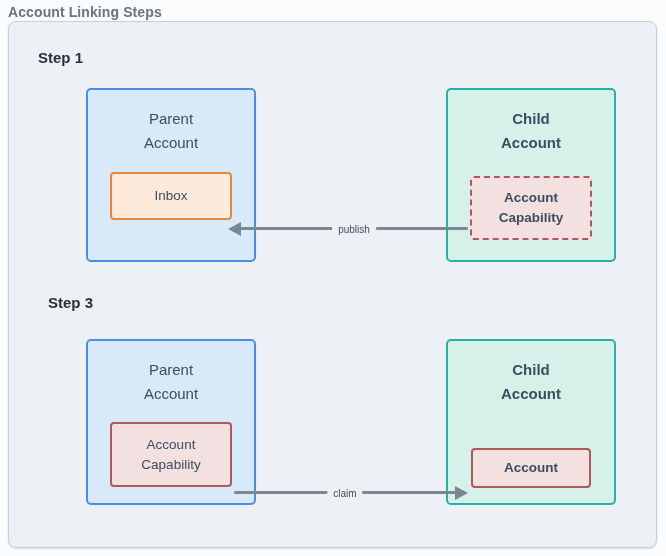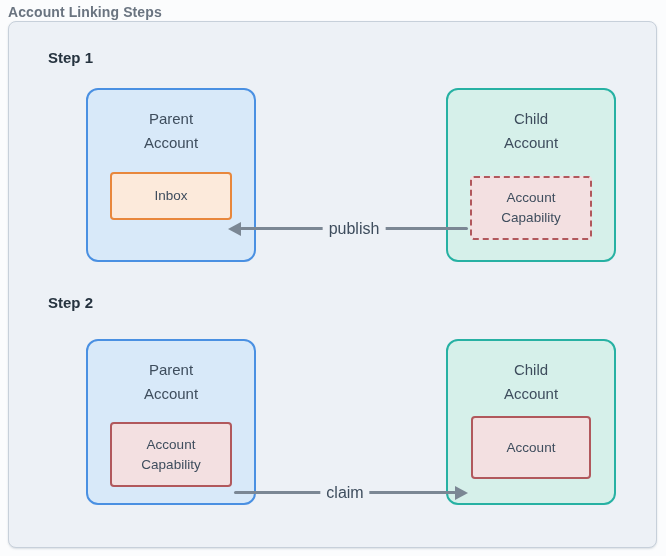--- a/index.html
+++ b/index.html
@@ -33,39 +33,40 @@
     border: 1.5px solid var(--canvas-border, #c7d0da);
     border-radius: 8px;
     box-shadow: 0 1px 2px rgba(120,135,150,.25);
   }
   .step-heading {
     position: absolute;
     font-size: 15px;
     font-weight: bold;
     color: var(--heading-text, #26333f);
   }
-  .step-heading.s1 { left: 39px; top: 27px; }
+  .step-heading.s1 { left: 29px; top: 27px; }
   .step-heading.s2 { left: 39px; top: 272px; }
 
   .acct {
     position: absolute;
     width: 170px;
     border: 2px solid;
-    border-radius: 12px;
+    border-radius: 5px;
     box-sizing: border-box;
     padding-top: 17px;
     text-align: center;
   }
   .acct.parent {
     background: var(--parent-fill, #d8e9f9);
     border-color: var(--parent-border, #4a90e2);
   }
   .acct.child {
     background: var(--child-fill, #d6f0ea);
     border-color: var(--child-border, #27b1a3);
+    font-weight: bold;
   }
   .p1 { left: 77px;  top: 66px;  height: 174px; }
   .c1 { left: 437px; top: 66px;  height: 174px; }
   .p2 { left: 77px;  top: 317px; height: 166px; }
   .c2 { left: 437px; top: 317px; height: 166px; }
 
   .acct-title {
     display: inline-block;
     max-width: 80px;
     font-size: 15px;
@@ -90,21 +91,21 @@
     color: var(--box-text, #3e4d5d);
   }
   .inner span { display: inline-block; max-width: 92px; }
   .inner.inbox {
     top: 82px; width: 122px; height: 48px;
     border-color: var(--inbox-border, #e8873c);
     background: var(--inbox-fill, #fceadb);
   }
   .inner.cap1 { top: 86px; width: 122px; height: 64px; border-style: dashed; }
   .inner.cap2 { top: 81px; width: 122px; height: 65px; }
-  .inner.account { top: 75px; width: 120px; height: 63px; }
+  .inner.account { top: 107px; width: 120px; height: 40px; }
 
   .arrow {
     position: absolute;
     height: 3px;
     background: var(--arrow, #7b8794);
     border-radius: 1.5px;
   }
   .arrow1 { left: 231px; top: 205px; width: 228px; }
   .arrow2 { left: 225px; top: 452px; width: 222px; margin-top: 17px; }
   .arrow .head {
@@ -117,21 +118,21 @@
   }
   .arrow .head.left  { left: -12px;  border-right: 13px solid var(--arrow, #7b8794); }
   .arrow .head.right { right: -12px; border-left: 13px solid var(--arrow, #7b8794); }
   .arrow .arrow-label {
     position: absolute;
     left: 50%;
     top: 50%;
     transform: translate(-50%, -50%);
     background: var(--canvas-bg, #edf1f6);
     padding: 1px 6px;
-    font-size: 16px;
+    font-size: 10px;
     color: var(--box-text, #3e4d5d);
     white-space: nowrap;
   }
 </style>
 </head>
 <body>
 
 <div class="stage">
   <div class="frame-label">Account Linking Steps</div>
 
@@ -151,21 +152,21 @@
       <div class="inner cap1">
         <span>Account Capability</span>
       </div>
     </div>
 
     <div class="arrow arrow1">
       <span class="head left"></span>
       <span class="arrow-label">publish</span>
     </div>
 
-    <div class="step-heading s2">Step 2</div>
+    <div class="step-heading s2">Step 3</div>
 
     <div class="acct parent p2">
       <span class="acct-title">Parent Account</span>
       <div class="inner cap2">
         <span>Account Capability</span>
       </div>
     </div>
 
     <div class="acct child c2">
       <span class="acct-title">Child Account</span>

